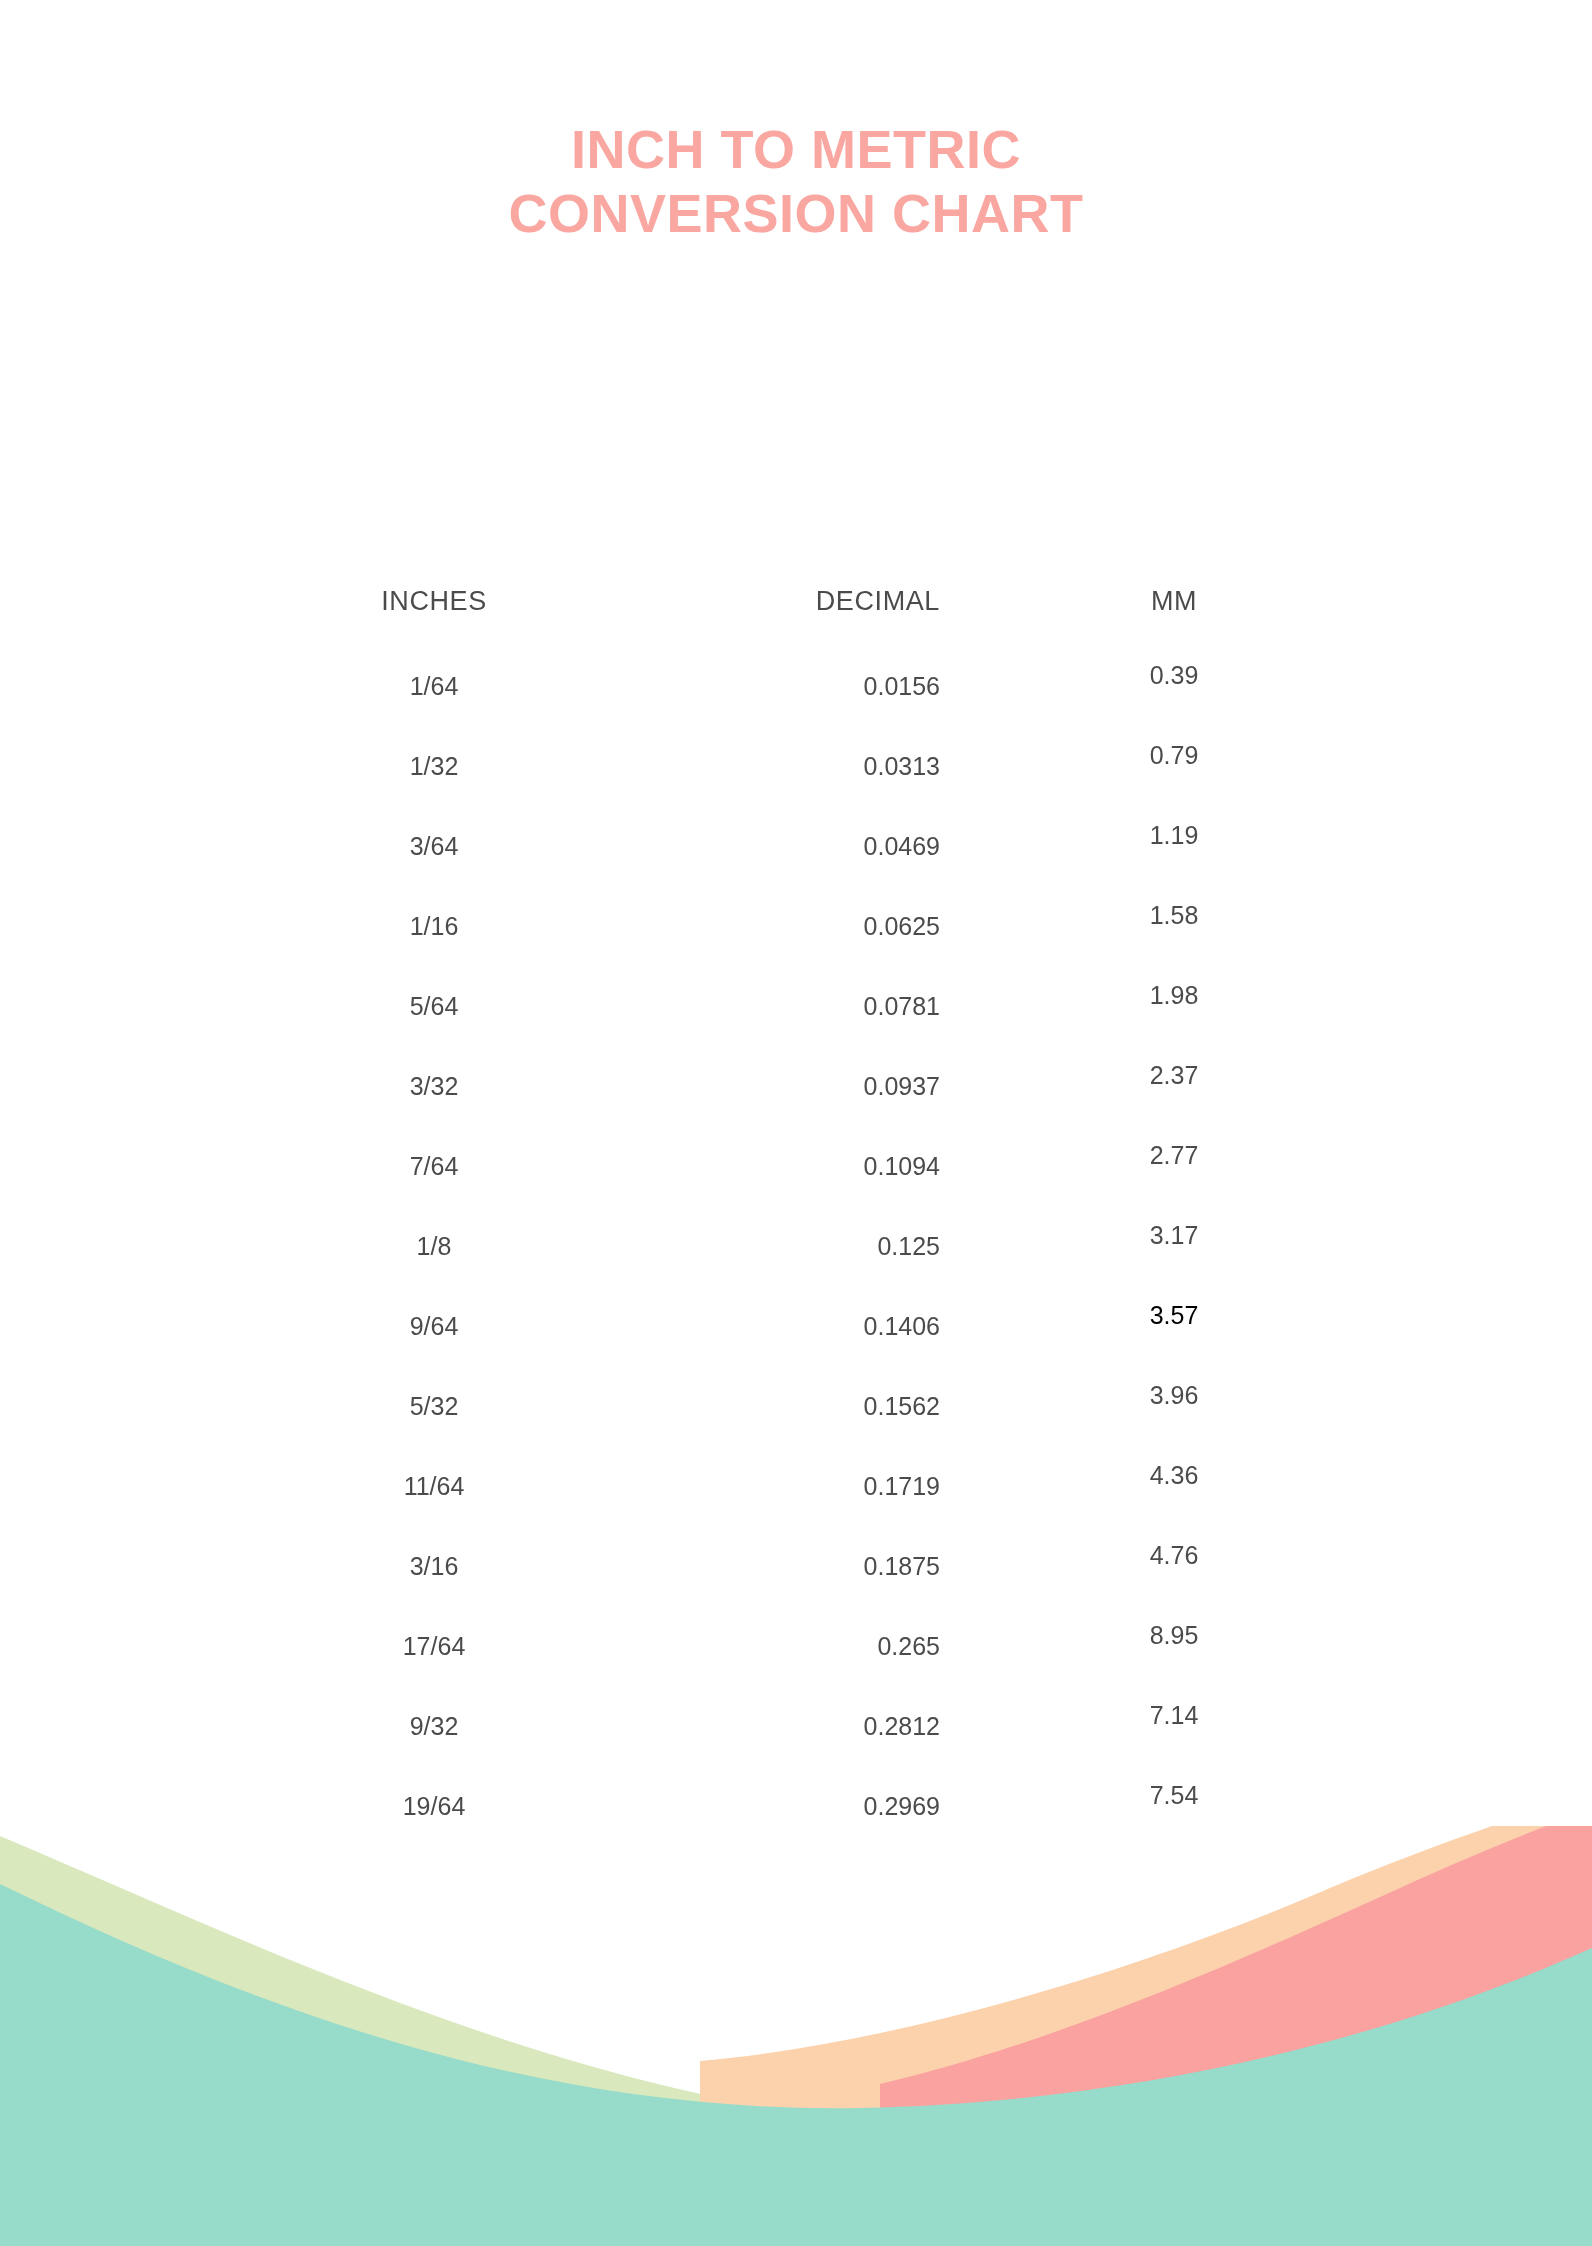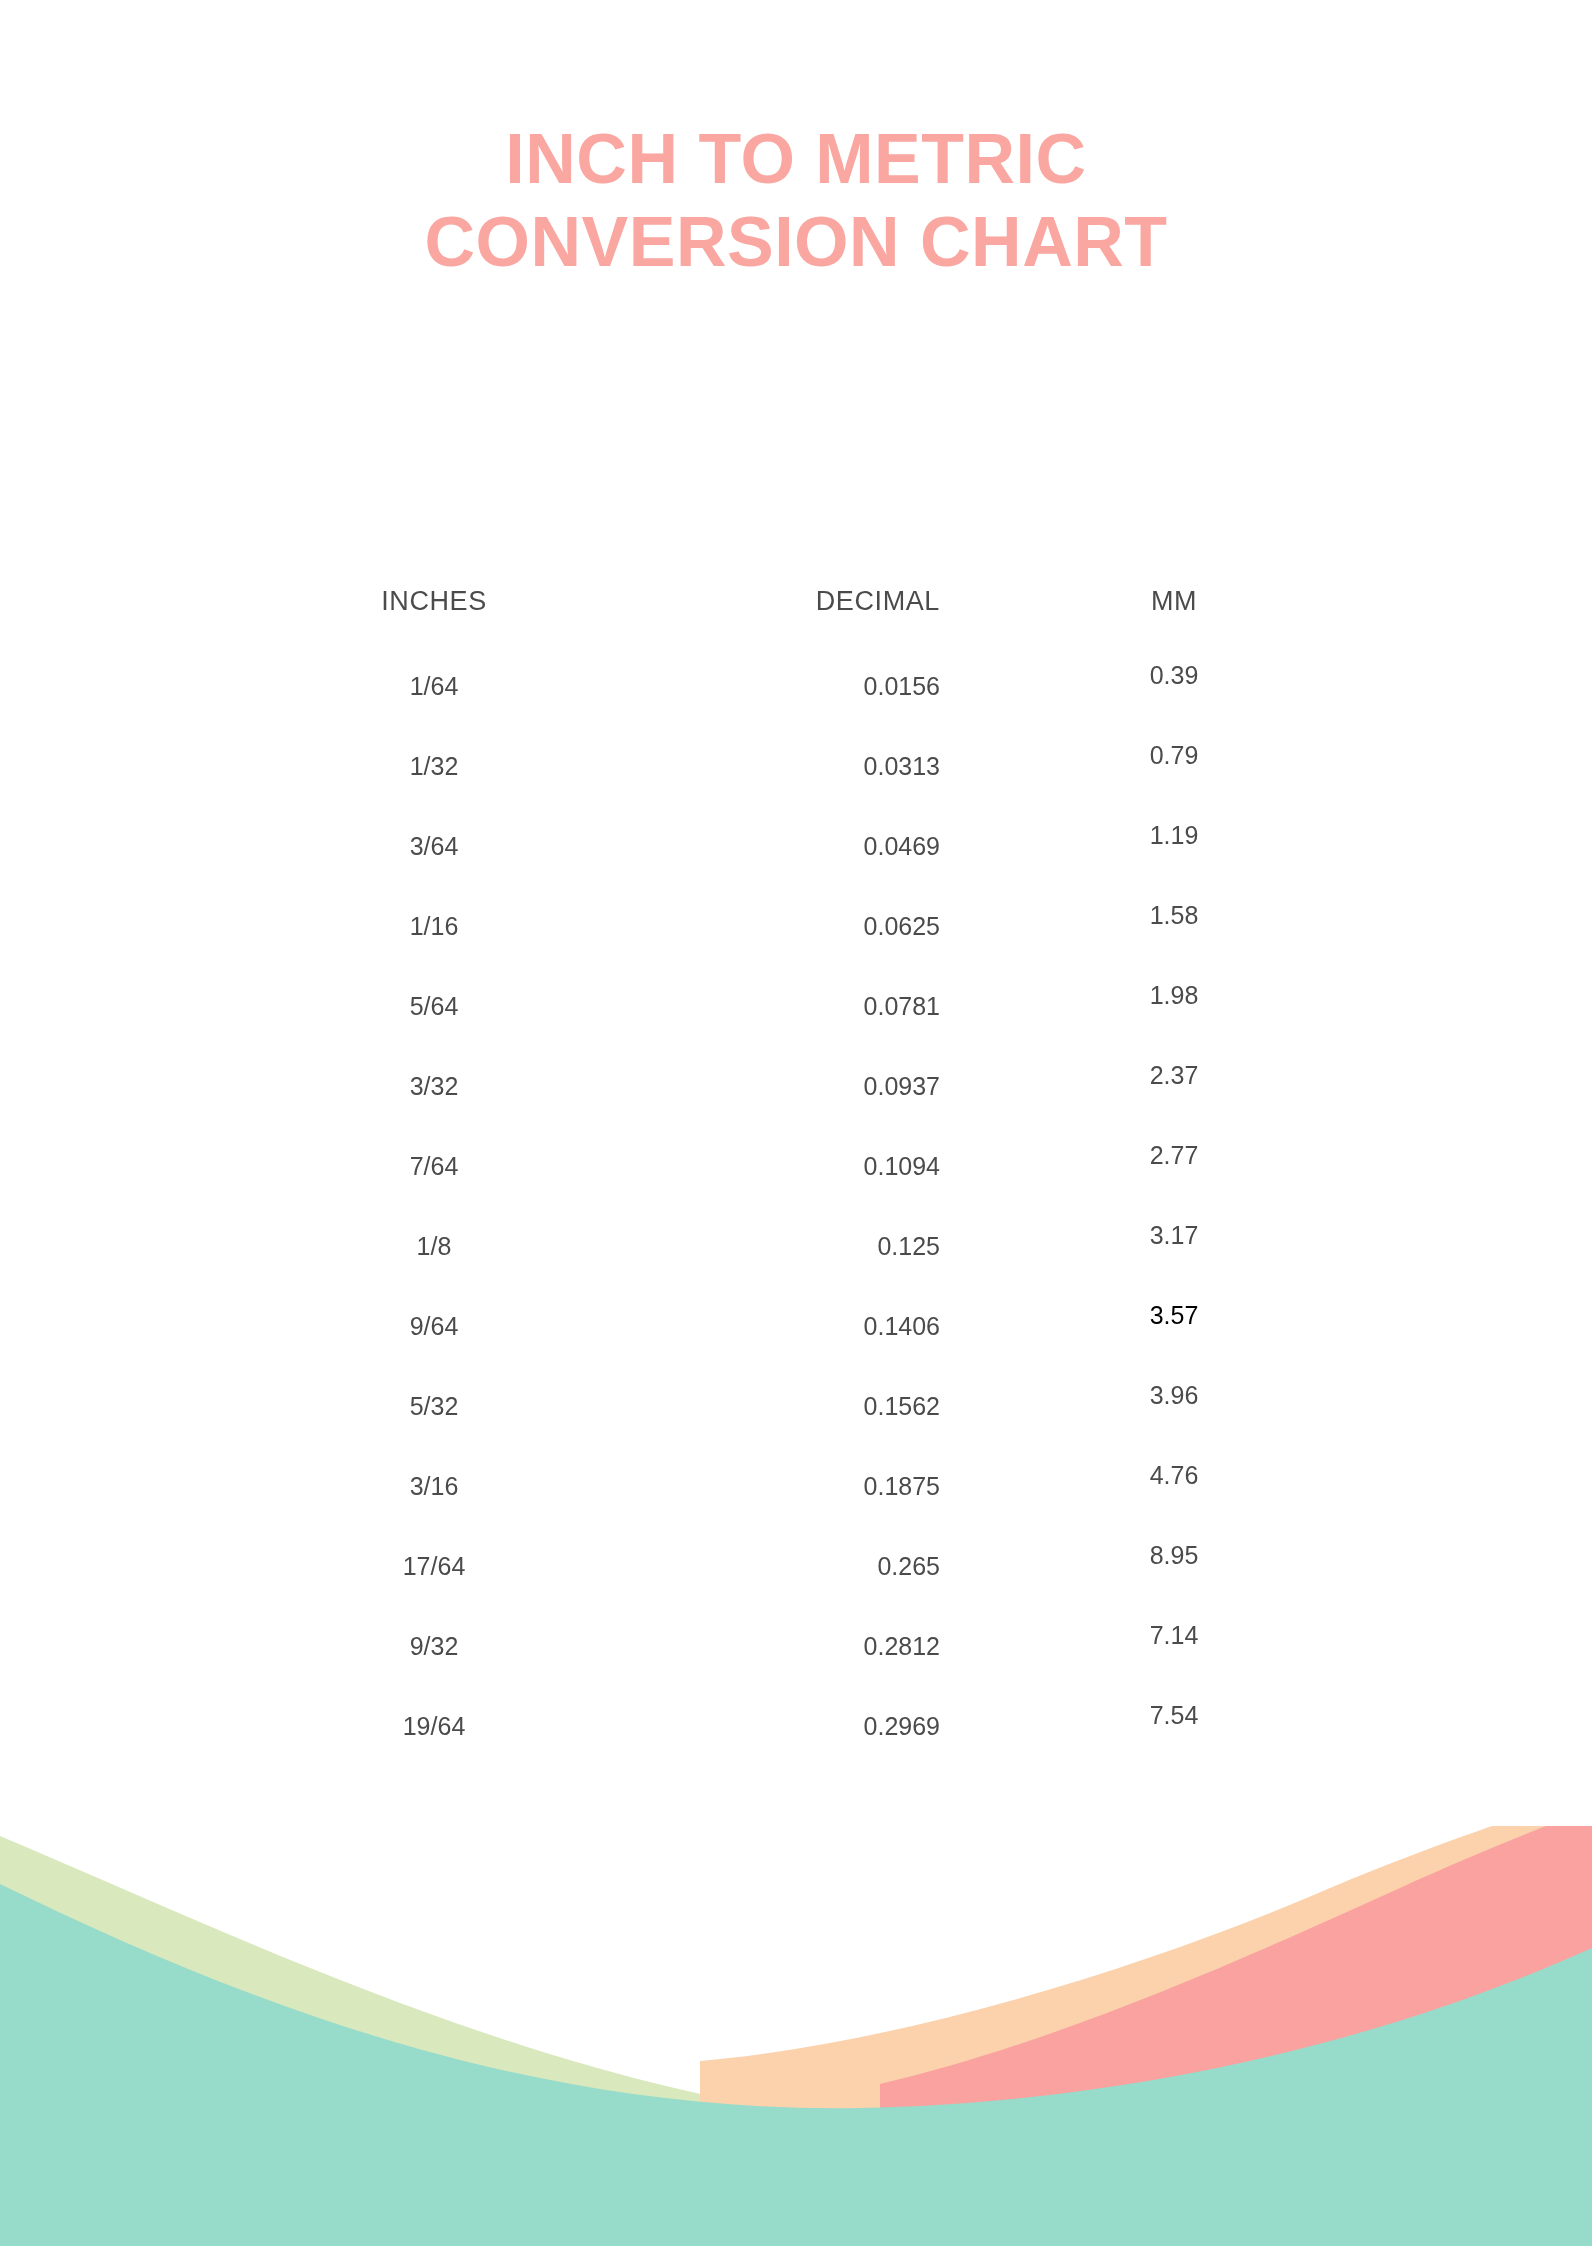--- a/index.html
+++ b/index.html
@@ -27,21 +27,21 @@
   
   #title-block {
     position: absolute;
     top: 118px;
     left: 0;
     width: 1592px;
     text-align: center;
   }
   #title-block .title-line {
     display: block;
-    font-size: 70px;
+    font-size: 54px;
     font-weight: bold;
     letter-spacing: 0.5px;
     line-height: 1.18;
     color: #f9a7a0;
     white-space: nowrap;
   }
 
   
   #conversion-table {
     position: absolute;
@@ -154,20 +154,25 @@
       <div class="t-cell c-inches" style="color: rgb(75, 75, 75);">9/64</div>
       <div class="t-cell c-decimal" style="color: rgb(75, 75, 75);">0.1406</div>
       <div class="t-cell c-mm" style="color: #000000; text-align: center;">3.57</div>
     </div>
     <div class="t-row body">
       <div class="t-cell c-inches" style="color: rgb(75, 75, 75);">5/32</div>
       <div class="t-cell c-decimal" style="color: rgb(75, 75, 75);">0.1562</div>
       <div class="t-cell c-mm" style="color: rgb(75, 75, 75);">3.96</div>
     </div>
     <div class="t-row body">
+      <div class="t-cell c-inches" style="color: rgb(75, 75, 75);">11/64</div>
+      <div class="t-cell c-decimal" style="color: rgb(75, 75, 75);">0.1719</div>
+      <div class="t-cell c-mm" style="color: rgb(75, 75, 75);">4.36</div>
+    </div>
+    <div class="t-row body">
       <div class="t-cell c-inches" style="color: rgb(75, 75, 75);">3/16</div>
       <div class="t-cell c-decimal" style="color: rgb(75, 75, 75);">0.1875</div>
       <div class="t-cell c-mm" style="color: rgb(75, 75, 75);">4.76</div>
     </div>
     <div class="t-row body">
       <div class="t-cell c-inches" style="color: rgb(75, 75, 75);">17/64</div>
       <div class="t-cell c-decimal" style="color: rgb(75, 75, 75);">0.265</div>
       <div class="t-cell c-mm" style="color: rgb(75, 75, 75);">8.95</div>
     </div>
     <div class="t-row body">

